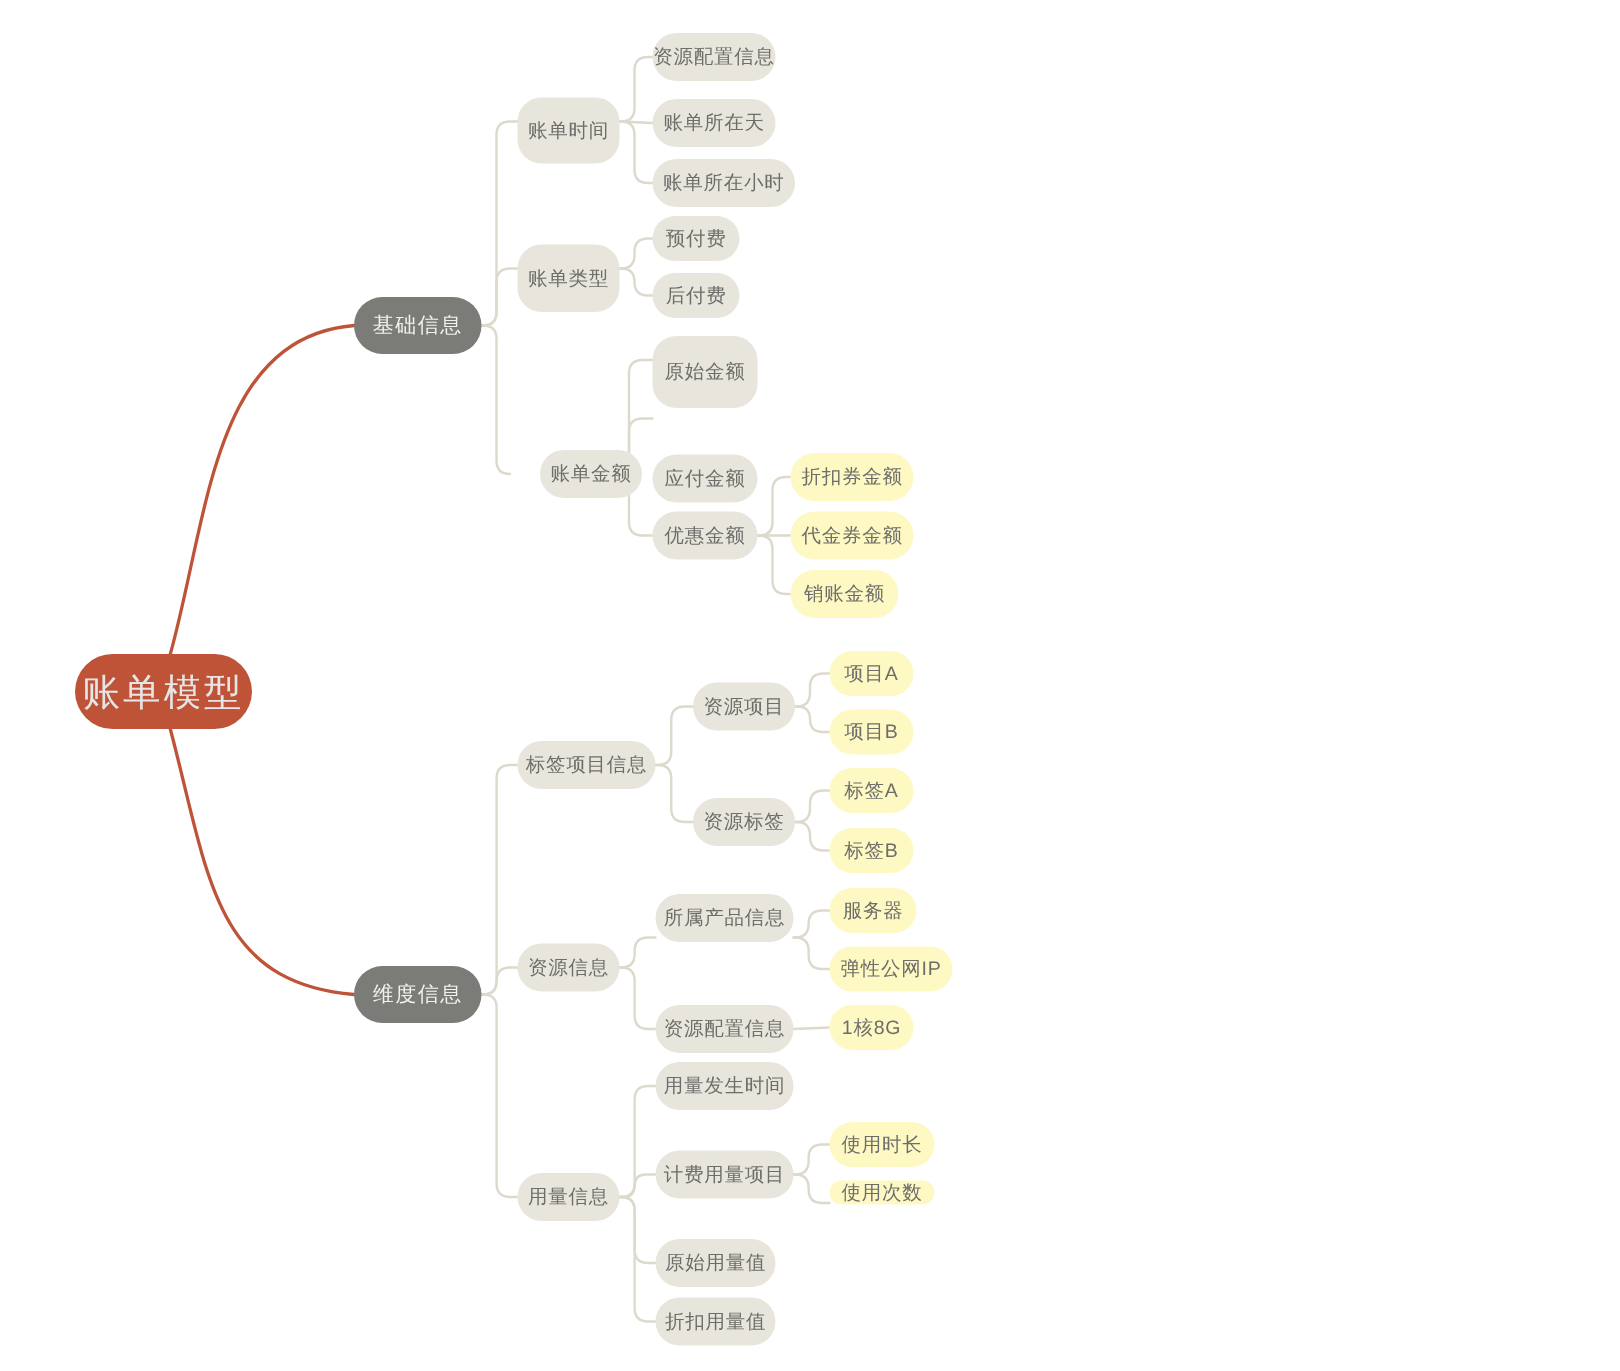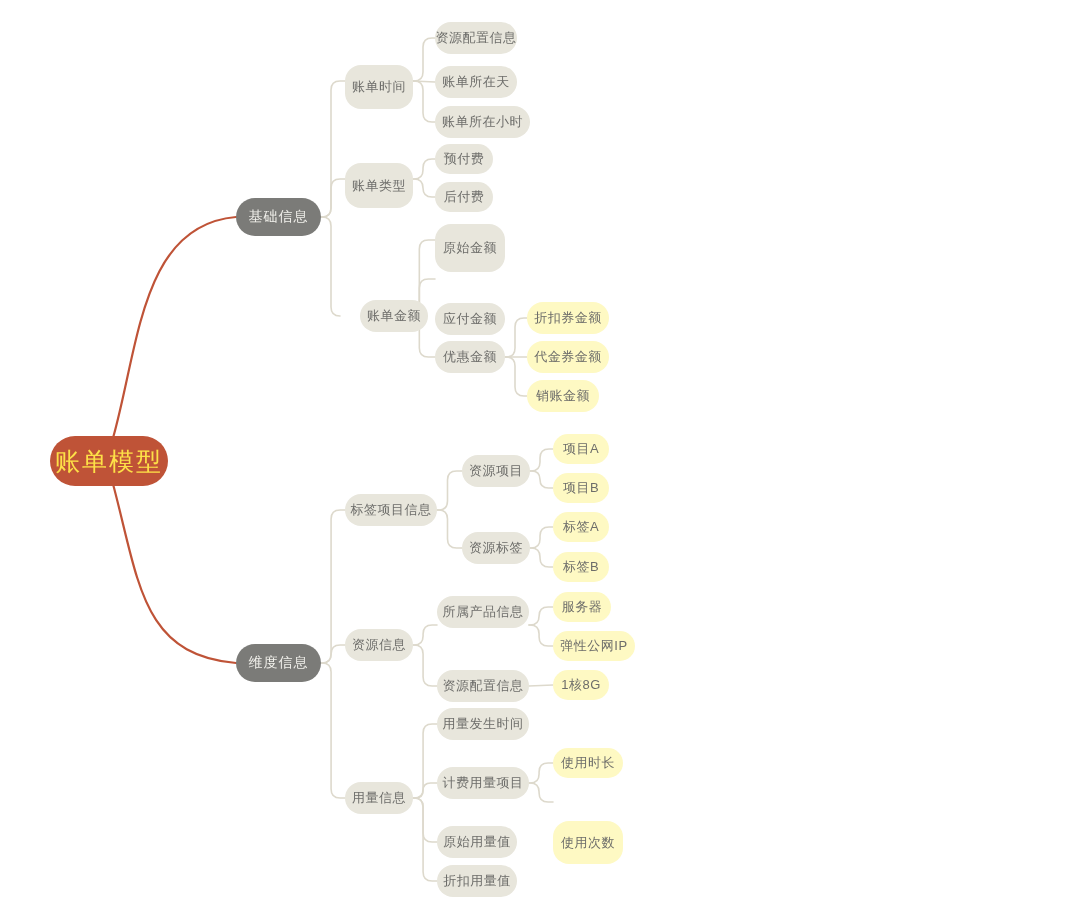--- a/index.html
+++ b/index.html
@@ -32,21 +32,21 @@
     position: absolute;
     display: flex;
     align-items: center;
     justify-content: center;
     white-space: nowrap;
     border-radius: 22px;
     letter-spacing: 0.5px;
   }
   .node-root {
     background: #bf5337;
-    color: #fde047;
+    color: #e5e5e5;
     font-size: 25px;
     border-radius: 26px;
     letter-spacing: 2px;
   }
   .node-l1 {
     background: #7b7b78;
     color: #f2f1ec;
     font-size: 14px;
     border-radius: 22px;
     letter-spacing: 1px;
@@ -205,21 +205,21 @@
       </div>
       <div class="node node-l3" style="left: 437px; top: 708px; width: 92px; height: 32px;">
         <span>用量发生时间</span>
       </div>
       <div class="node node-l3" style="left: 437px; top: 767px; width: 92px; height: 32px;">
         <span>计费用量项目</span>
       </div>
       <div class="node node-l4" style="left: 553px; top: 748px; width: 70px; height: 30px;">
         <span>使用时长</span>
       </div>
-      <div class="node node-l4" style="left: 553px; top: 821px; width: 70px; height: 43px;">
+      <div class="node node-l4" style="left: 553px; top: 787px; width: 70px; height: 16px;">
         <span>使用次数</span>
       </div>
       <div class="node node-l3" style="left: 437px; top: 826px; width: 80px; height: 32px;">
         <span>原始用量值</span>
       </div>
       <div class="node node-l3" style="left: 437px; top: 865px; width: 80px; height: 32px;">
         <span>折扣用量值</span>
       </div>
       <div class="node node-root" style="left: 50px; top: 436px; width: 118px; height: 50px;">
         <span>账单模型</span>

